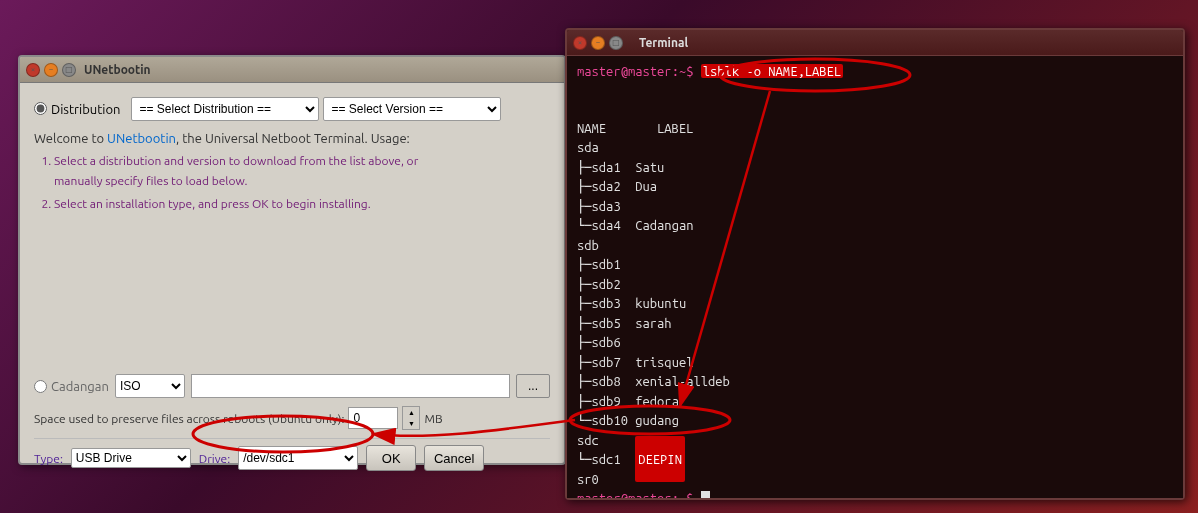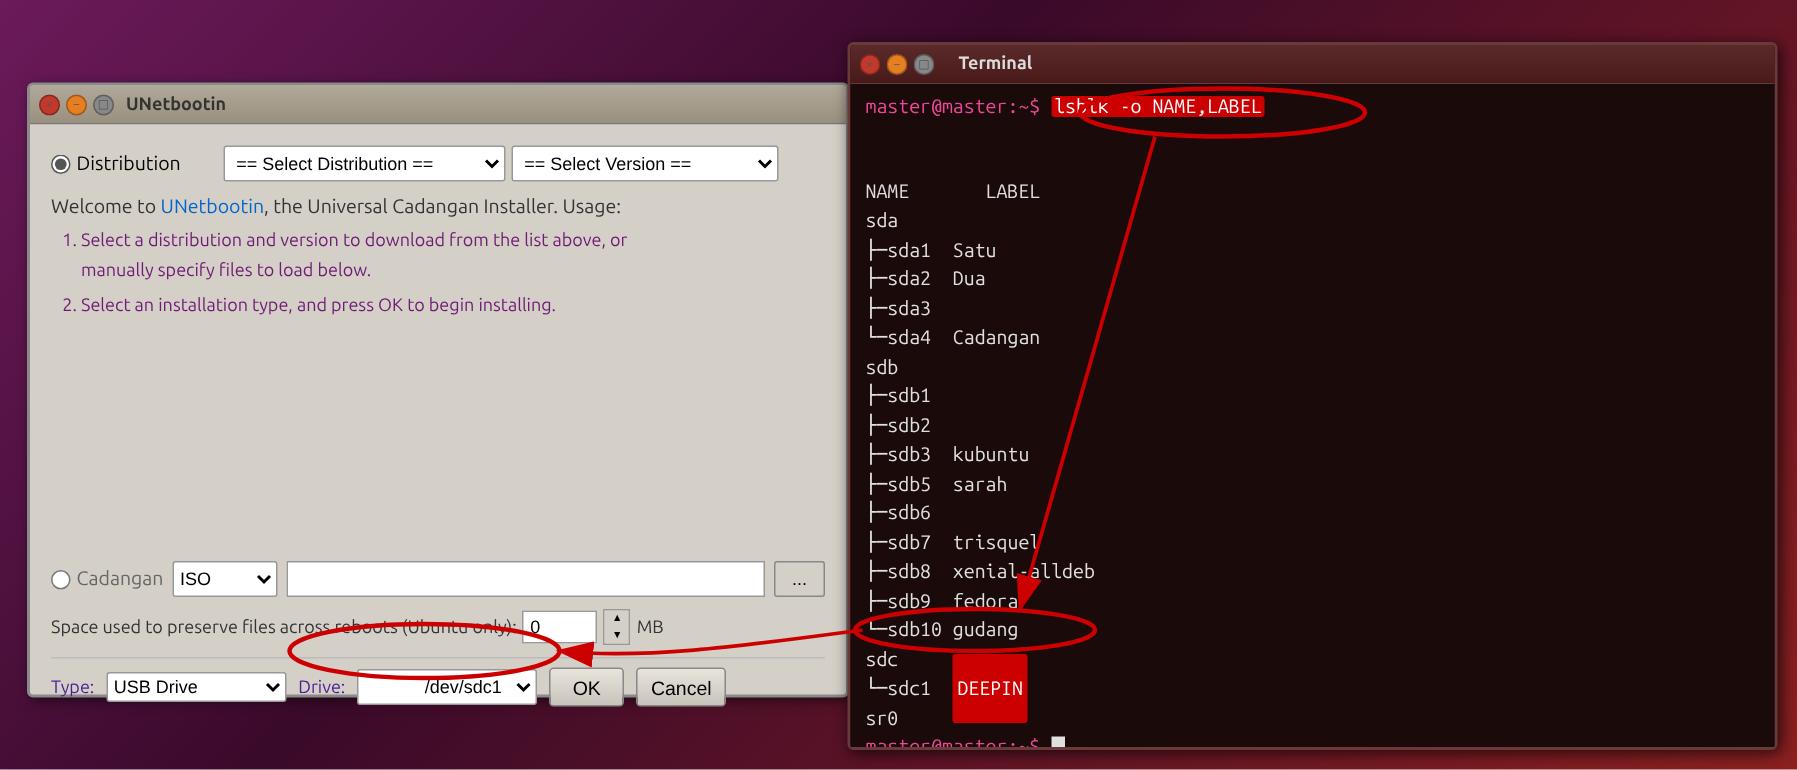--- a/index.html
+++ b/index.html
@@ -64,23 +64,23 @@
 
     
     .distribution-row {
       display: flex;
       align-items: center;
       margin-bottom: 10px;
       margin-top: 4px;
     }
     .radio-label {
       display: flex;
-      align-items: center;
+      align-items: flex-start;
       gap: 4px;
-      margin-right: 28px;
+      margin-right: 10px;
       font-size: 13px;
     }
     .radio-input {
       width: 13px;
       height: 13px;
       accent-color: #555;
     }
     .combo-select {
       height: 24px;
       background: white;
@@ -212,21 +212,20 @@
       font-size: 12px;
       border-radius: 2px;
     }
     .drive-select {
       width: 120px;
       height: 24px;
       border: 1px solid #999;
       background: white;
       font-size: 12px;
       border-radius: 2px;
-      padding-left: 40px;
     }
     .ok-btn {
       width: 50px;
       height: 26px;
       background: linear-gradient(to bottom, #e8e4dc, #c8c4bc);
       border: 1px solid #888;
       font-size: 13px;
       cursor: pointer;
       border-radius: 3px;
     }
@@ -343,21 +342,21 @@
       <select class="combo-select dist-select">
         <option>== Select Distribution ==</option>
       </select>
       <select class="combo-select ver-select">
         <option>== Select Version ==</option>
       </select>
     </div>
 
     <div class="welcome-section">
       <div class="welcome-text">
-        <span>Welcome to </span><a href="#">UNetbootin</a><span>, the Universal Cadangan Installer. Usage:</span>
+        <span>Welcome to </span><a href="#">UNetbootin</a><span>, the Universal Netboot Terminal. Usage:</span>
       </div>
       <ol class="instructions">
         <li>
           <span>Select a distribution and version to download from the list above, or</span><br>
           <span>manually specify files to load below.</span>
         </li>
         <li>Select an installation type, and press OK to begin installing.</li>
       </ol>
     </div>
 

